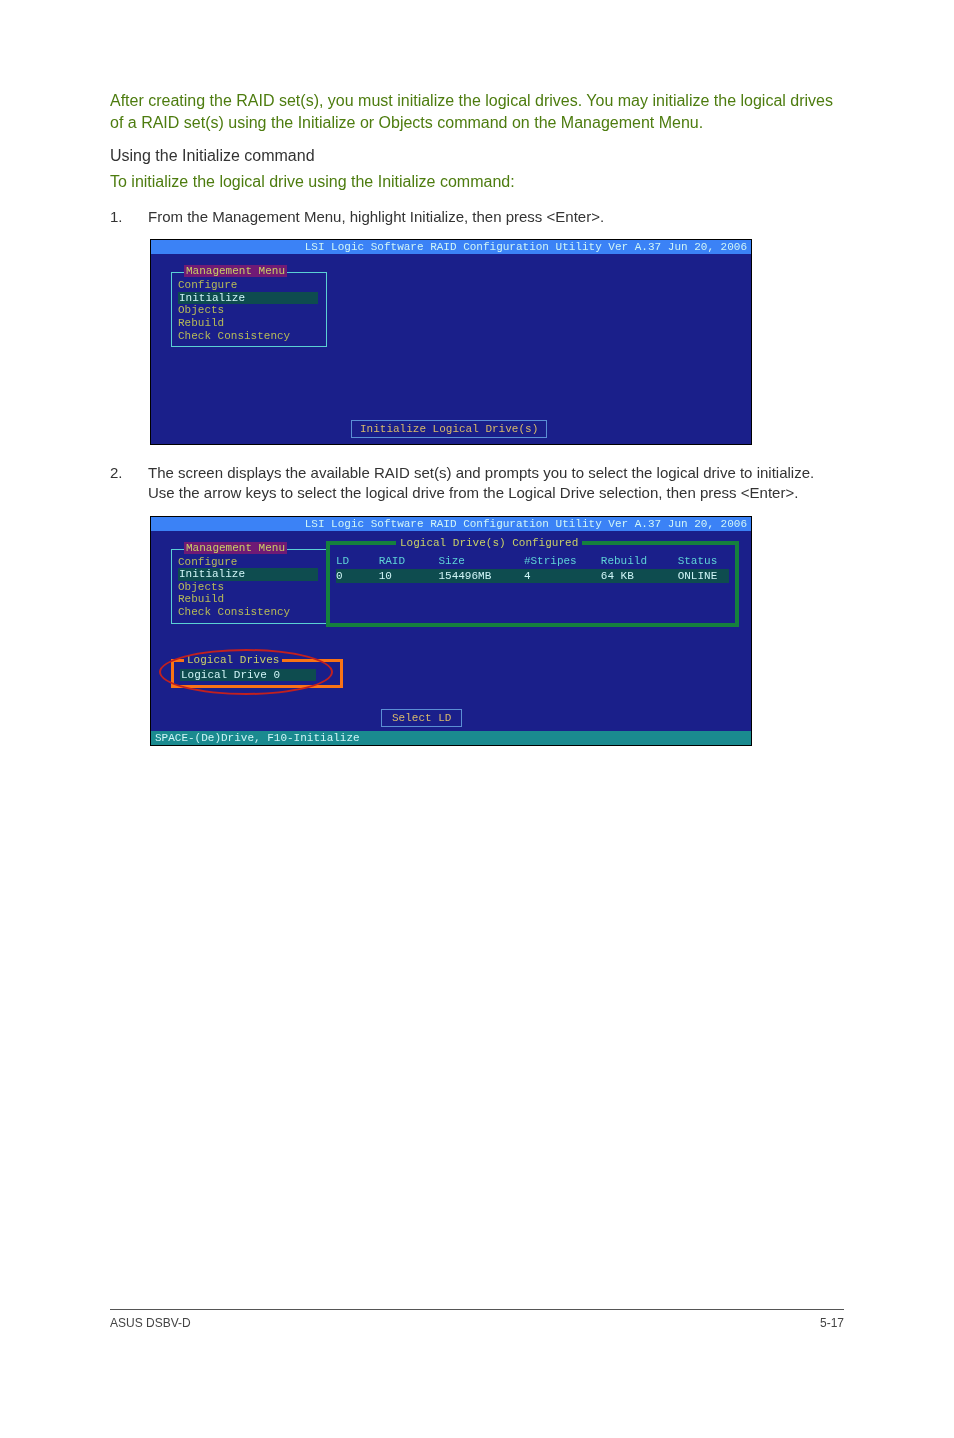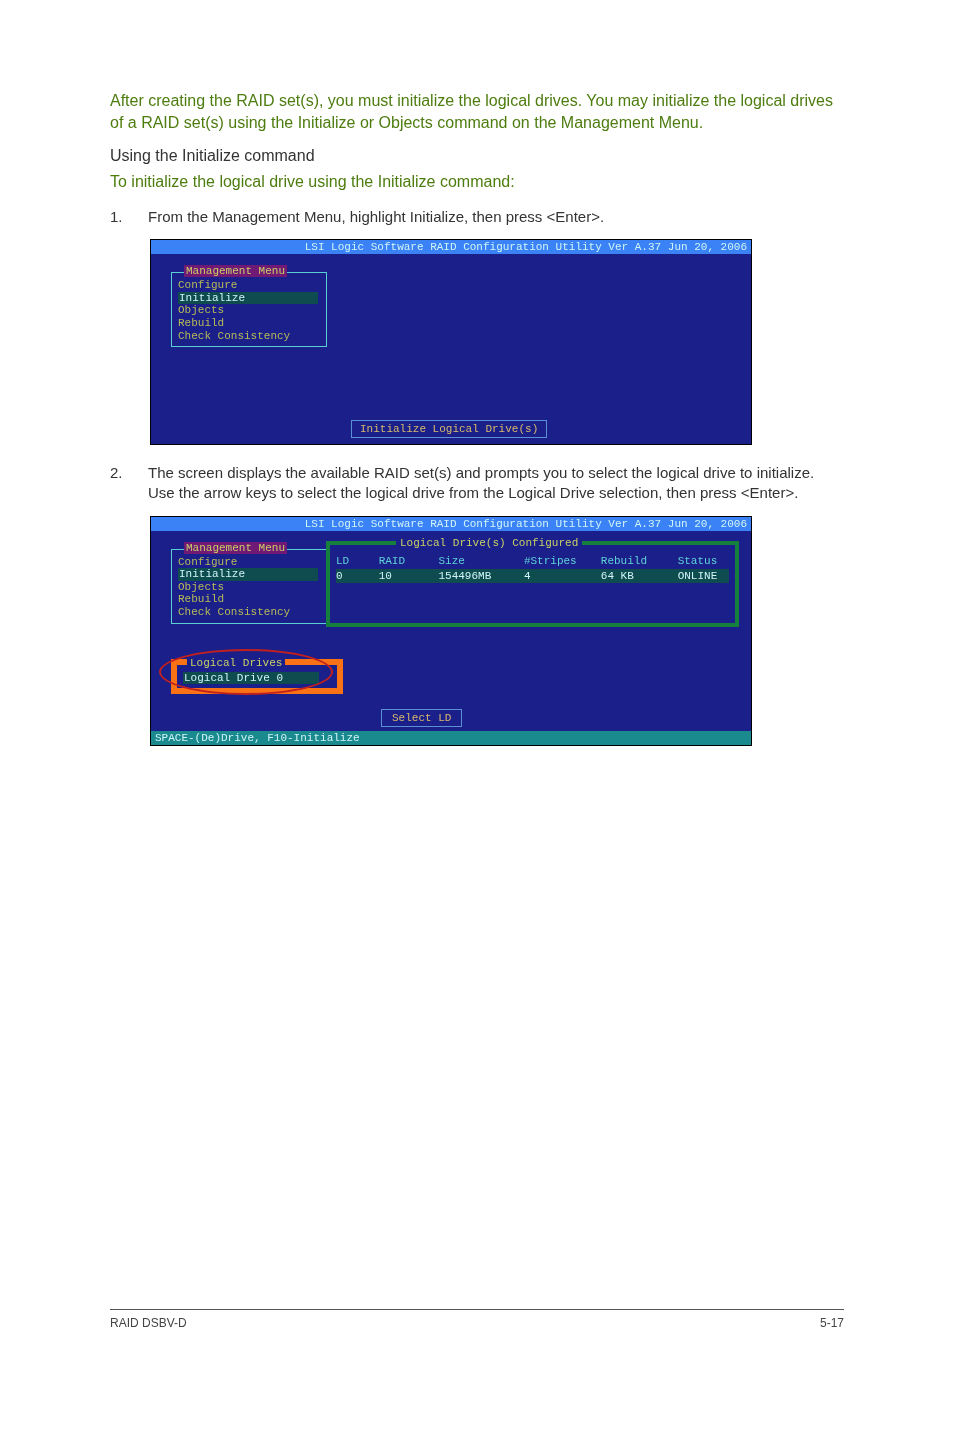--- a/index.html
+++ b/index.html
@@ -164,22 +164,22 @@
     background: #0e4c4f;
     color: #d0f5f7;
     margin-top: 2px;
     padding: 1px 0;
   }
 
   .bios .drive-box {
     position: absolute;
     left: 20px;
     top: 128px;
-    border: 6px solid #f97316;
-    padding: 3px 18px 4px 6px;
+    border: 3px solid #f97316;
+    padding: 3px 24px 4px 6px;
     width: 136px;
   }
   .bios .drive-box .drive-title {
     color: #c8d066;
     position: relative;
     top: -11px;
     background: #1a1f8a;
     padding: 0 3px;
     display: inline-block;
     margin-left: 4px;
@@ -305,17 +305,17 @@
         <div class="drive-item">Logical Drive 0</div>
       </div>
       <div class="ellipse"></div>
 
       <div class="select-ld">Select LD</div>
     </div>
     <div class="bottombar">SPACE-(De)Drive,  F10-Initialize</div>
   </div>
 
   <div class="footer">
-    <span>RAID DSBV-D</span>
+    <span>ASUS DSBV-D</span>
     <span>5-17</span>
   </div>
 
 </div>
 
 </body></html>

